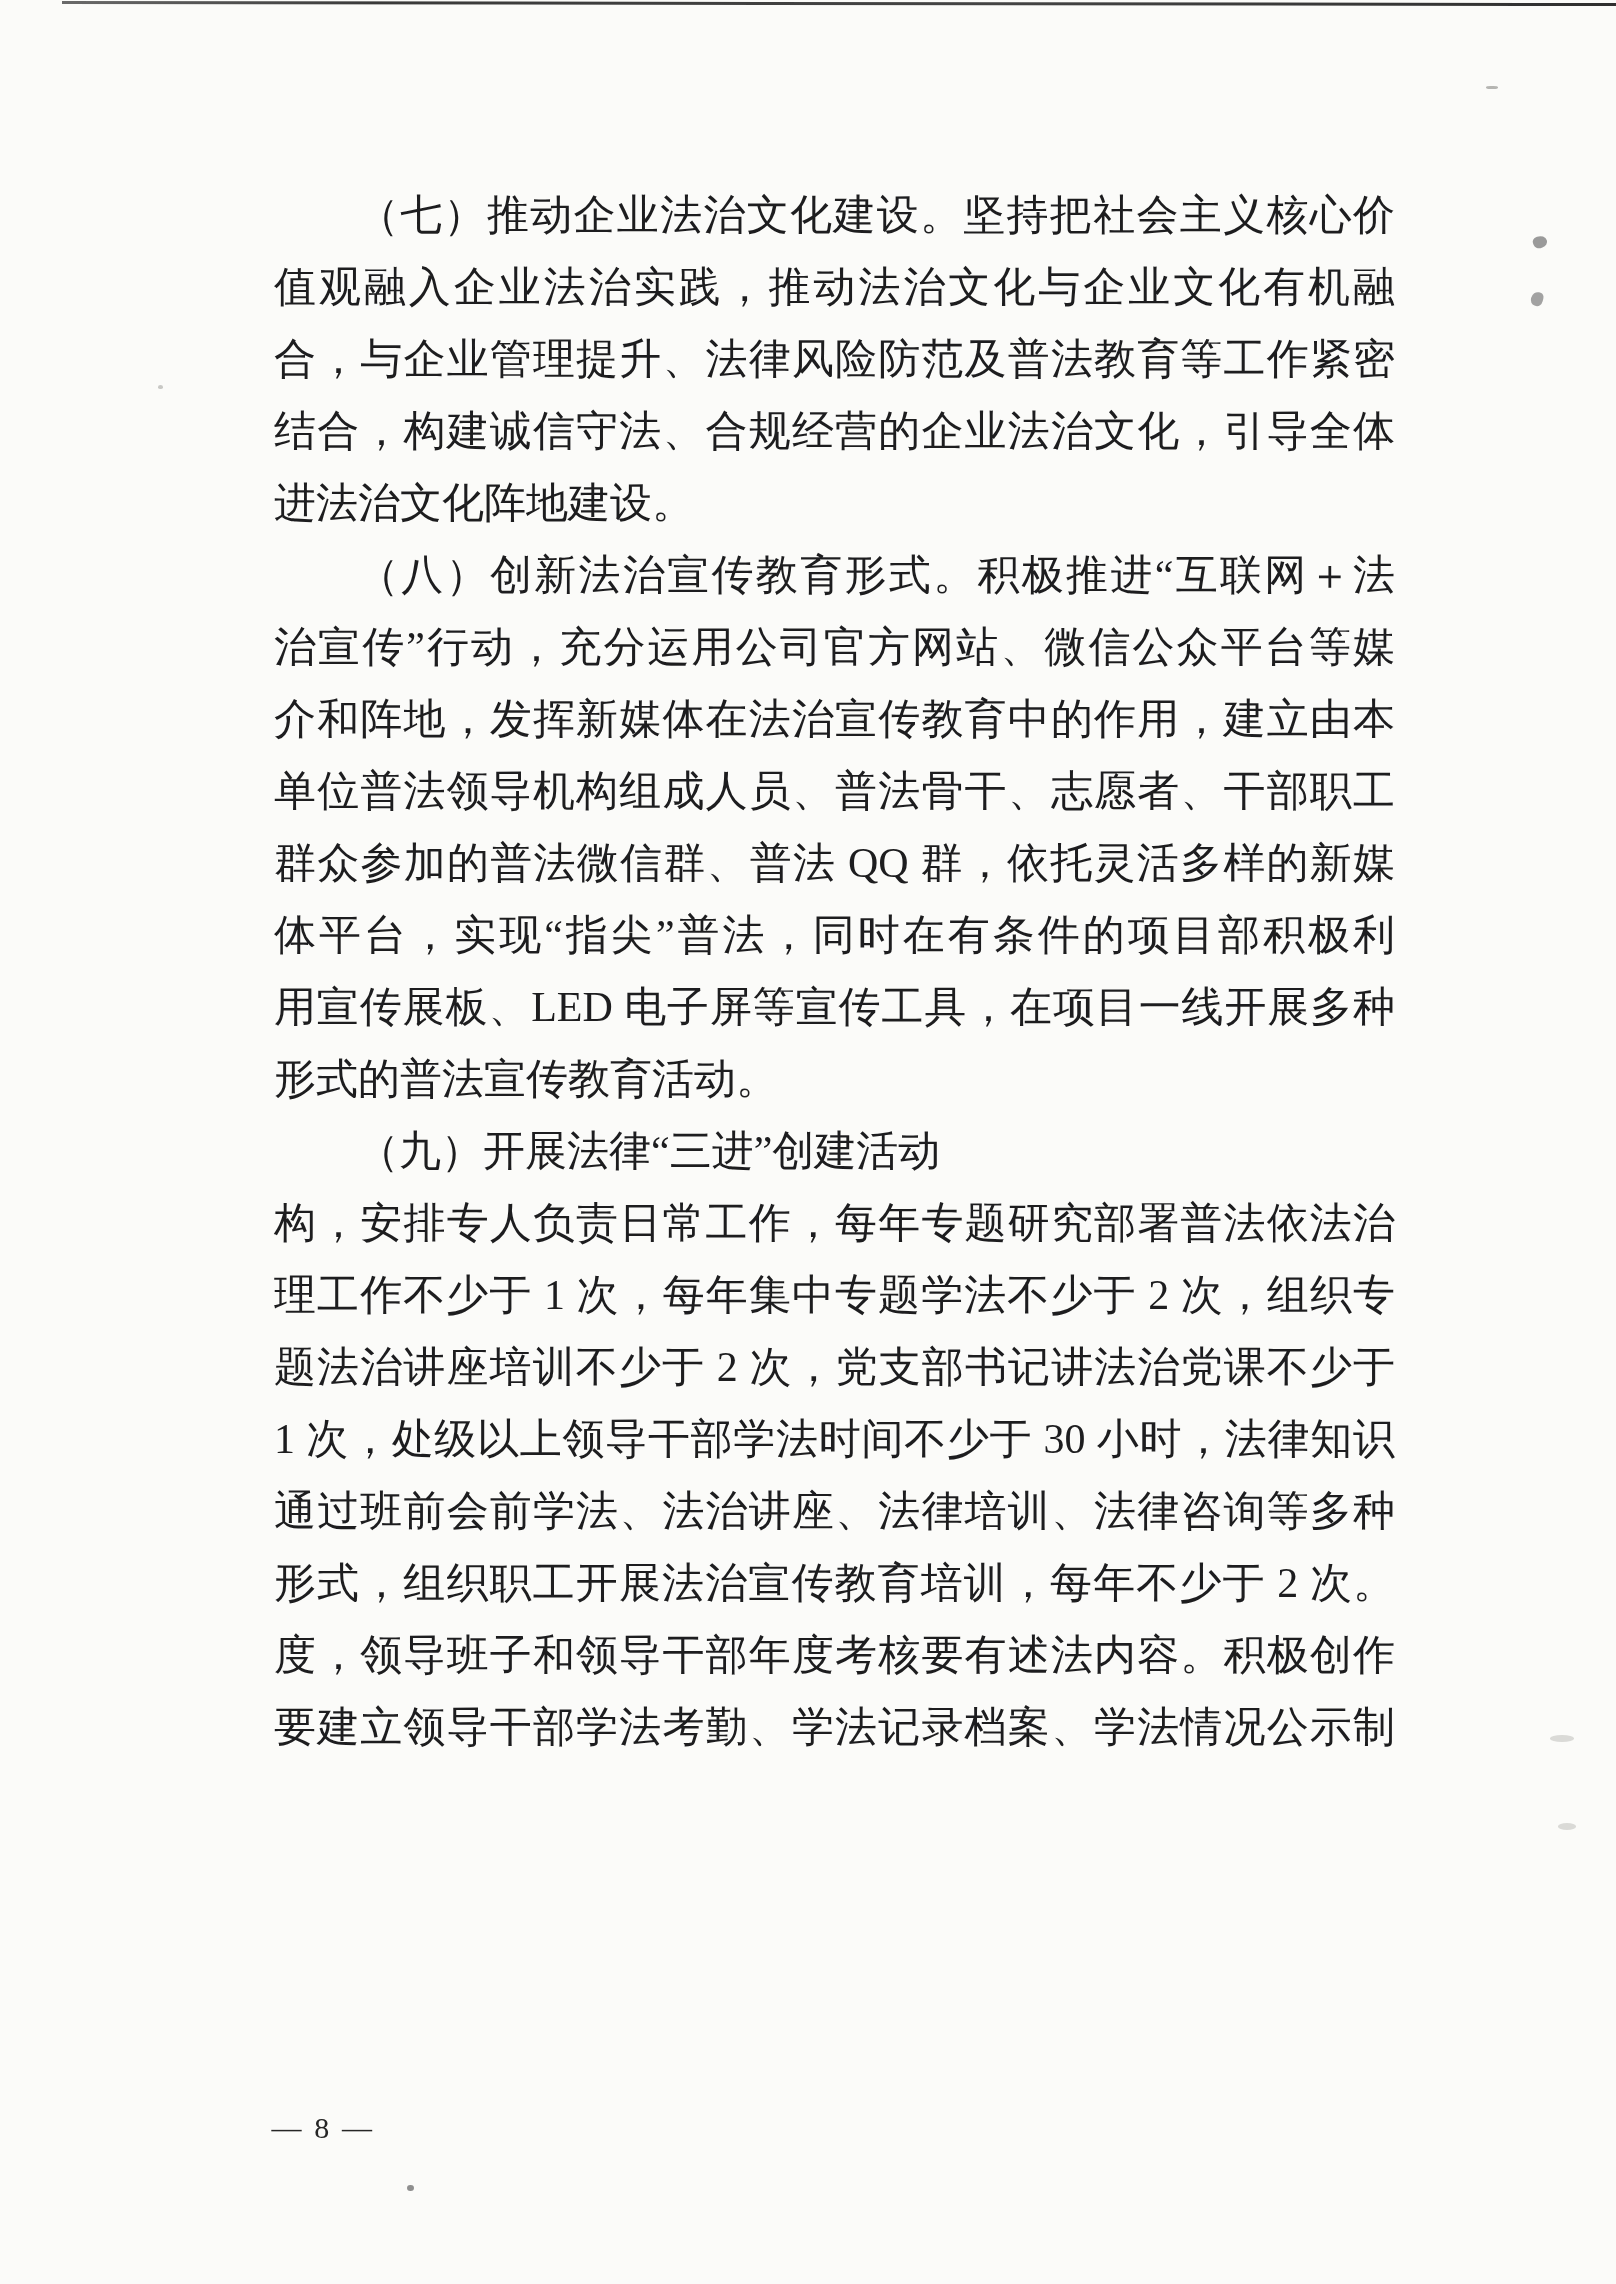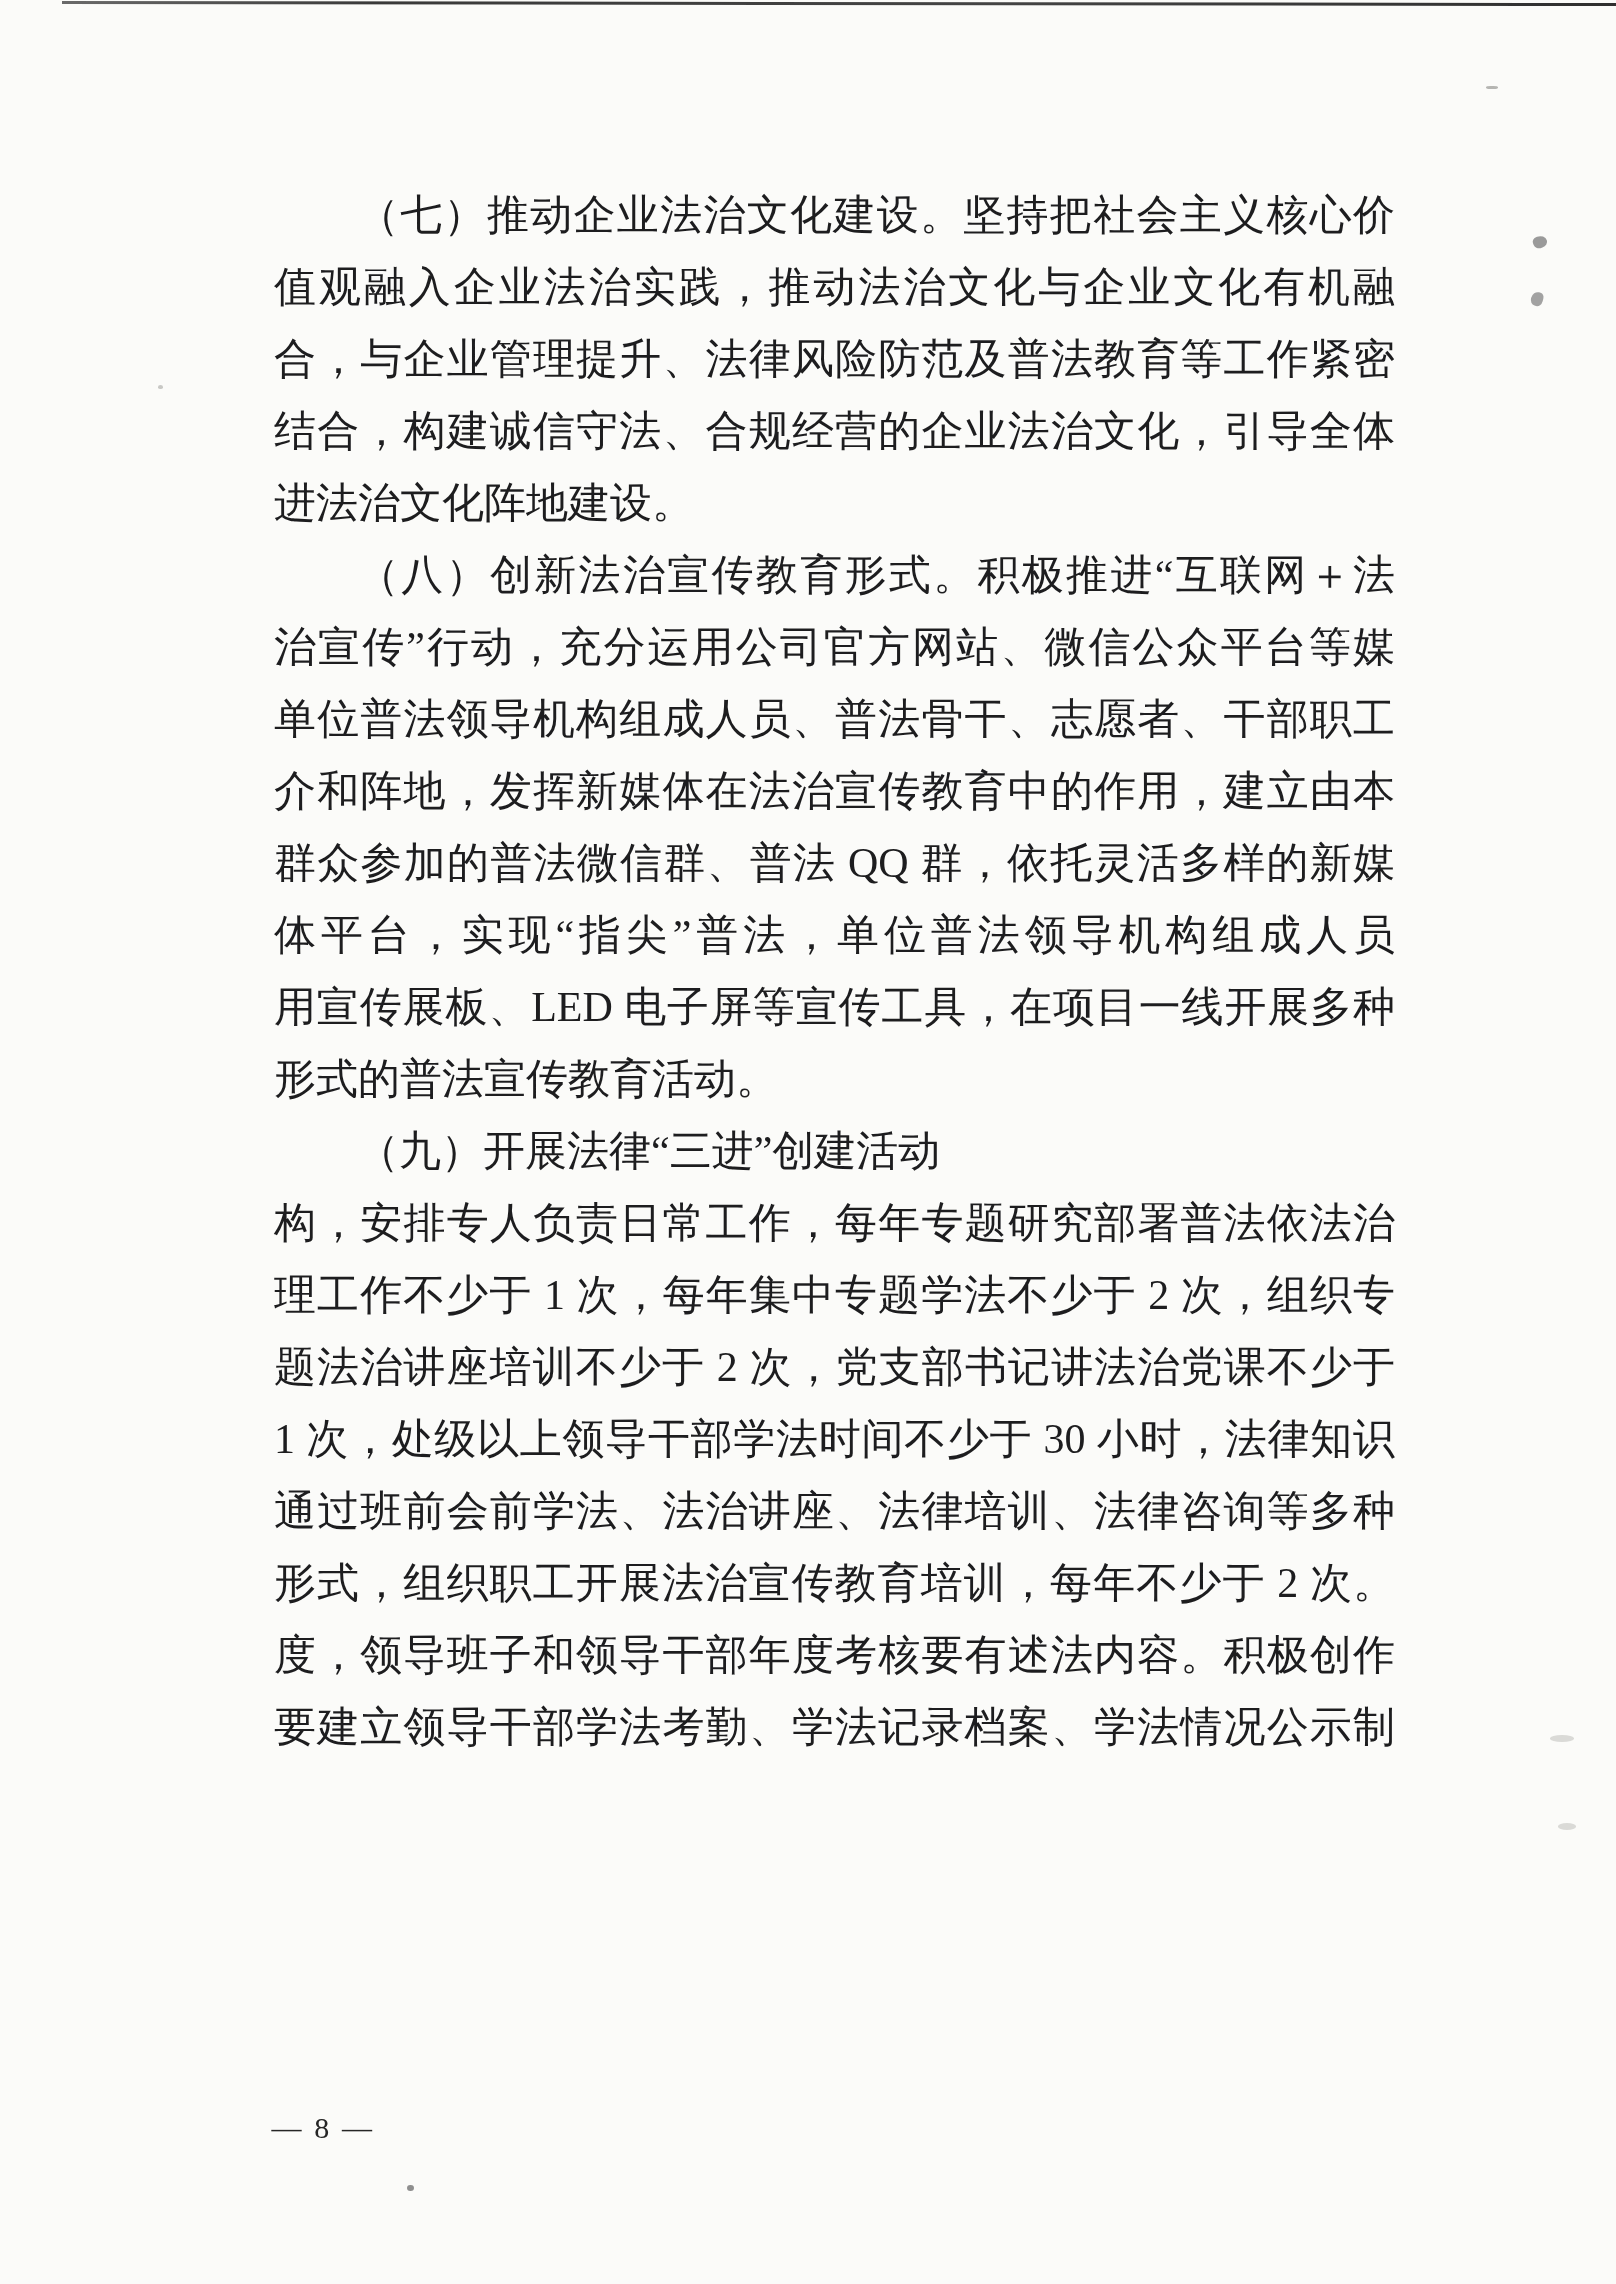--- a/index.html
+++ b/index.html
@@ -71,24 +71,24 @@
   <div class="speck s7"></div>
 
   <div class="text-block">
     <div class="line j ind">（七）推动企业法治文化建设。坚持把社会主义核心价</div>
     <div class="line j">值观融入企业法治实践，推动法治文化与企业文化有机融</div>
     <div class="line j">合，与企业管理提升、法律风险防范及普法教育等工作紧密</div>
     <div class="line j">结合，构建诚信守法、合规经营的企业法治文化，引导全体</div>
     <div class="line short">进法治文化阵地建设。</div>
     <div class="line j ind">（八）创新法治宣传教育形式。积极推进“互联网＋法</div>
     <div class="line j">治宣传”行动，充分运用公司官方网站、微信公众平台等媒</div>
+    <div class="line j">介和阵地，发挥新媒体在法治宣传教育中的作用，建立由本</div>
     <div class="line j">单位普法领导机构组成人员、普法骨干、志愿者、干部职工</div>
-    <div class="line j">介和阵地，发挥新媒体在法治宣传教育中的作用，建立由本</div>
     <div class="line j">群众参加的普法微信群、普法 QQ 群，依托灵活多样的新媒</div>
-    <div class="line j">体平台，实现“指尖”普法，单位普法领导机构组成人员</div>
+    <div class="line j">体平台，实现“指尖”普法，同时在有条件的项目部积极利</div>
     <div class="line j">用宣传展板、LED 电子屏等宣传工具，在项目一线开展多种</div>
     <div class="line short">形式的普法宣传教育活动。</div>
     <div class="line short ind">（九）开展法律“三进”创建活动</div>
     <div class="line j">构，安排专人负责日常工作，每年专题研究部署普法依法治</div>
     <div class="line j">理工作不少于 1 次，每年集中专题学法不少于 2 次，组织专</div>
     <div class="line j">题法治讲座培训不少于 2 次，党支部书记讲法治党课不少于</div>
     <div class="line j">1 次，处级以上领导干部学法时间不少于 30 小时，法律知识</div>
     <div class="line j">通过班前会前学法、法治讲座、法律培训、法律咨询等多种</div>
     <div class="line j">形式，组织职工开展法治宣传教育培训，每年不少于 2 次。</div>
     <div class="line j">度，领导班子和领导干部年度考核要有述法内容。积极创作</div>

